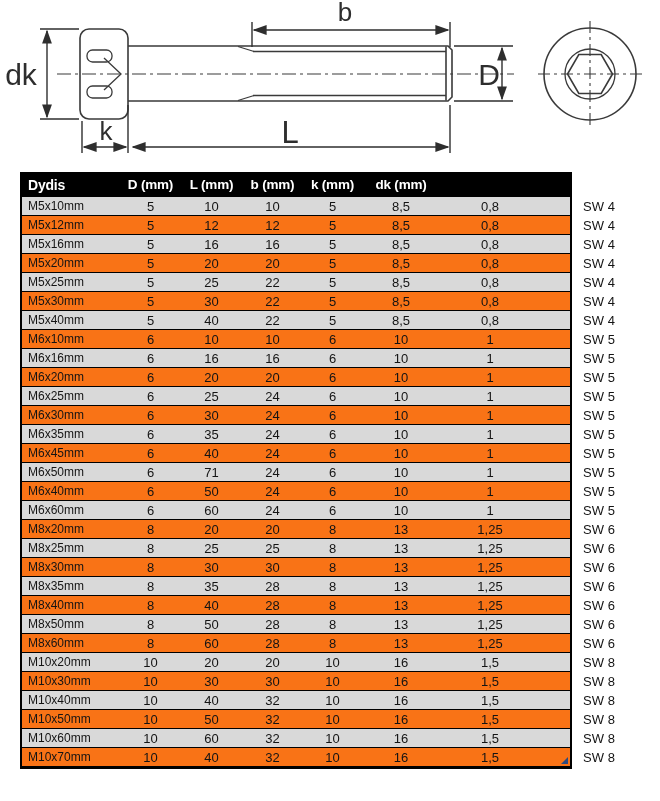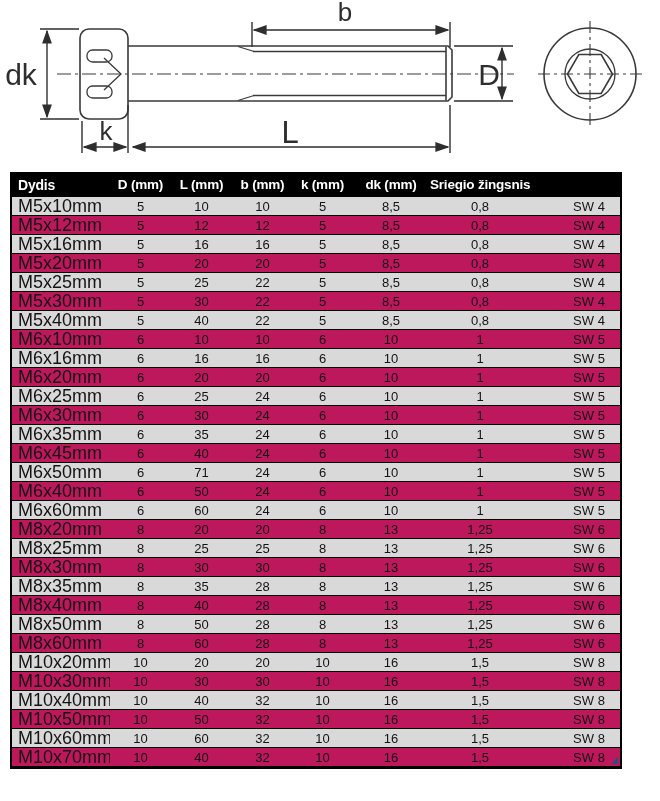--- a/index.html
+++ b/index.html
@@ -2,32 +2,32 @@
 <html><head>
 <meta charset="utf-8">
 <style>
   html,body{margin:0;padding:0;background:#fff;}
   #stage{position:relative;width:660px;height:801px;background:#fff;overflow:hidden;
          font-family:"Liberation Sans",sans-serif;}
   
   #drawing{position:absolute;left:0;top:0;width:660px;height:170px;}
   text.dim{fill:#2e2e2e;font-family:"Liberation Sans",sans-serif;}
   
-  .tbl{position:absolute;left:10px;top:172px;width:612px;
+  .tbl{position:absolute;left:20px;top:172px;width:552px;
        border:2px solid #000;border-bottom-width:3px;box-sizing:border-box;
-       background:#be185d;}
+       background:#f97316;}
   .trow{display:grid;
         grid-template-columns:98px 61px 61px 61px 59px 78px 100px 118px;
         align-items:center;box-sizing:border-box;}
   .thead{height:22px;background:#000;color:#fff;font-weight:bold;font-size:13.5px;
          letter-spacing:-0.2px;}
   .tbody-row{height:19px;border-top:1.5px solid #000;font-size:13px;color:#141414;}
   .tbody-row.alt{background:#d9d9d9;}
   .cell{text-align:center;white-space:nowrap;overflow:hidden;line-height:1;}
-  .cell.first{text-align:left;padding-left:6px;font-size:18px;}
+  .cell.first{text-align:left;padding-left:6px;font-size:12px;}
   .thead .cell{line-height:22px;}
   .thead .cell.first{font-size:14px;}
   .handle{position:absolute;right:2px;bottom:2px;width:0;height:0;
           border-left:7px solid transparent;border-bottom:7px solid #2e4a7e;}
 </style>
 </head>
 <body>
 
 <div id="stage">
 
@@ -100,21 +100,20 @@
   </svg>
 
   <div class="tbl" id="spec-table">
     <div class="trow thead" id="thead-row">
         <div class="cell first">Dydis</div>
         <div class="cell">D (mm)</div>
         <div class="cell">L (mm)</div>
         <div class="cell">b (mm)</div>
         <div class="cell">k (mm)</div>
         <div class="cell">dk (mm)</div>
-        <div class="cell">Sriegio žingsnis</div>
       </div>
     <div id="tbody">
         <div class="trow tbody-row alt">
           <div class="cell first">M5x10mm</div>
           <div class="cell">5</div>
           <div class="cell">10</div>
           <div class="cell">10</div>
           <div class="cell">5</div>
           <div class="cell">8,5</div>
           <div class="cell">0,8</div>

